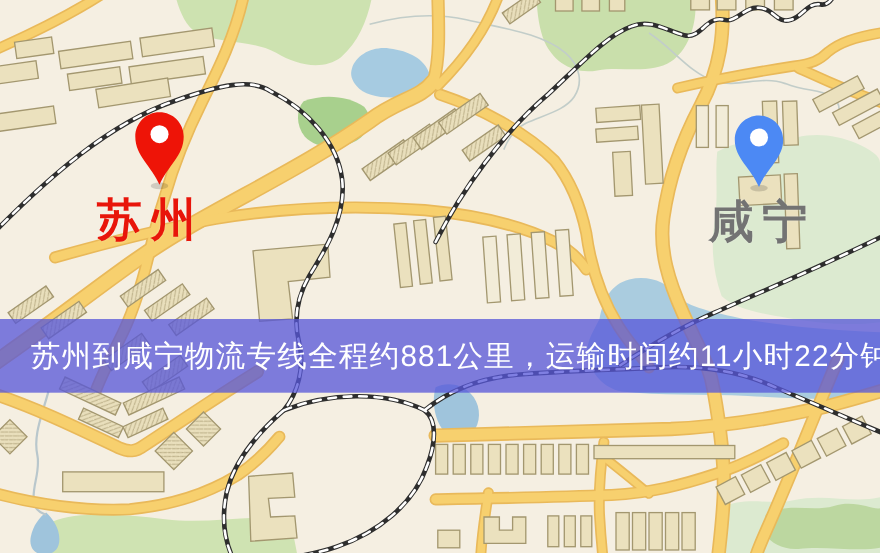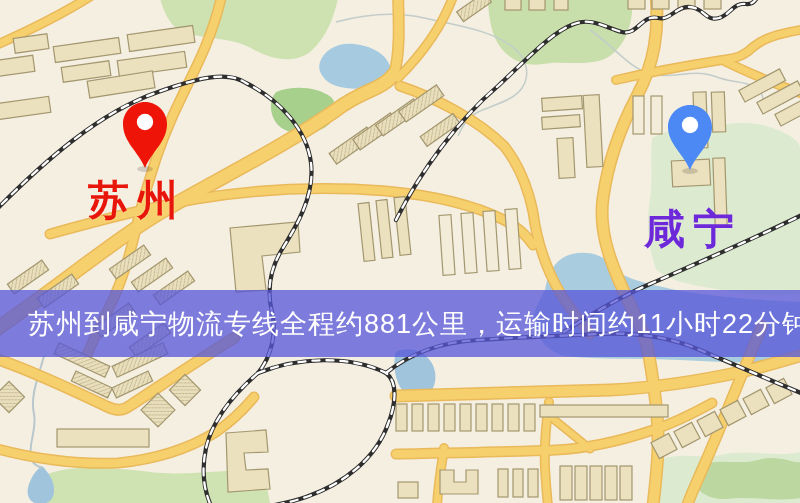--- a/index.html
+++ b/index.html
@@ -2,21 +2,21 @@
 <html><head>
 <meta charset="utf-8">
 <style>
   html,body{margin:0;padding:0;width:800px;height:503px;overflow:hidden;
     font-family:"Liberation Sans","DejaVu Sans",sans-serif;background:#f5efe2;}
   .stage{position:relative;width:800px;height:503px;overflow:hidden;}
   .stage svg{position:absolute;left:0;top:0;display:block;}
   .city-label{position:absolute;font-weight:bold;font-size:41px;letter-spacing:8px;
     line-height:1;white-space:nowrap;text-shadow:0 0 2px rgba(255,255,255,.35);}
   .city-label.origin{left:88px;top:180px;color:#e8150a;}
-  .city-label.destination{left:644px;top:181px;color:#6d28d9;margin-top:28px;}
+  .city-label.destination{left:644px;top:181px;color:#737373;}
   .banner{position:absolute;left:0;top:290px;width:800px;height:67px;
     background:rgba(87,87,217,0.76);display:flex;align-items:center;}
   .banner-text{color:#ffffff;font-size:27px;padding-left:28px;letter-spacing:1px;
     white-space:nowrap;}
 </style>
 </head>
 <body>
 
 <div class="stage">
   <svg width="800" height="503" viewBox="0 0 800 503">

